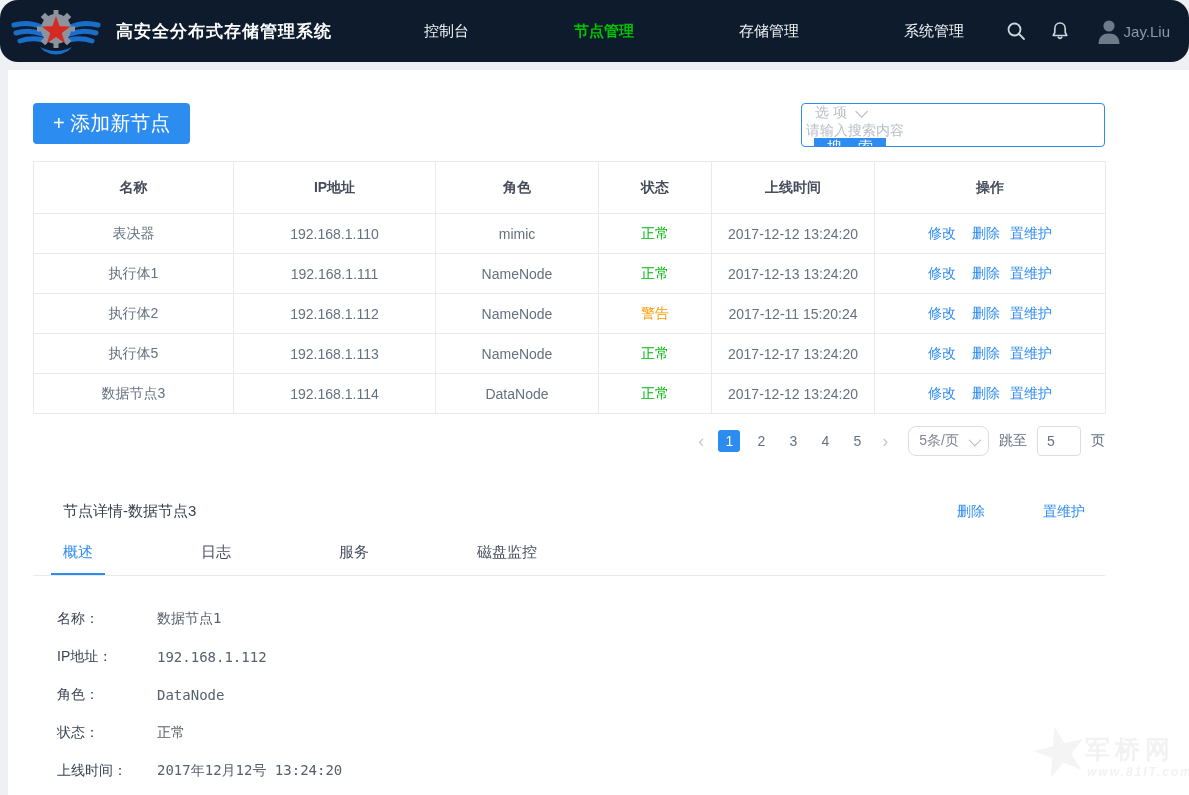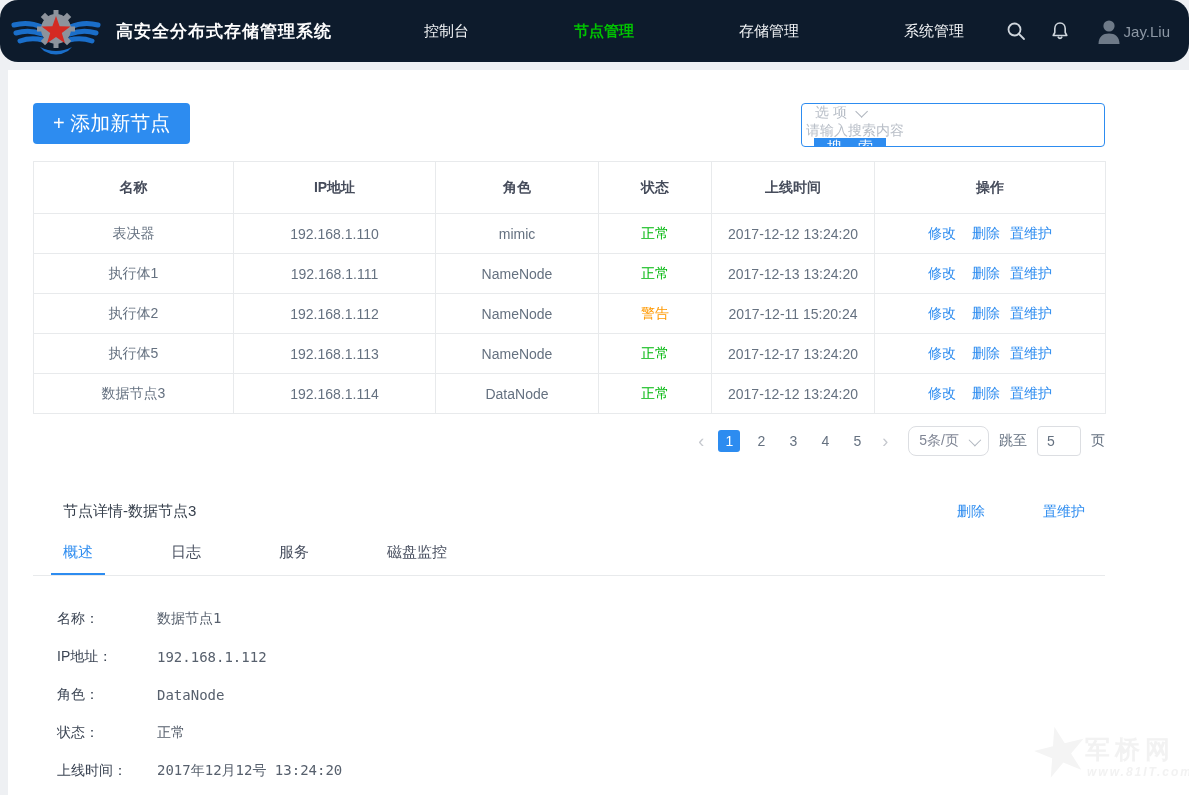--- a/index.html
+++ b/index.html
@@ -66,21 +66,21 @@
   .pg-size { display:flex; align-items:center; gap:10px; border:1px solid #dcdee2;
     border-radius:8px; height:30px; padding:0 10px; color:#808695; cursor:pointer; margin-left:6px; }
   .pg-size .chev { transform:rotate(45deg) translateY(-2px); }
   .jump-input { width:44px; height:30px; border:1px solid #dcdee2; border-radius:4px;
     text-align:left; padding-left:9px; font-size:14px; color:#657180; outline:none; }
 
   
   .detail-head { display:flex; align-items:center; margin-top:46px; }
   .detail-title { font-size:15px; color:#37404d; margin-left:30px; }
   .detail-actions { margin-left:auto; display:flex; gap:48px; padding-right:20px; font-size:14px; }
-  .tabs { display:flex; margin-top:22px; margin-left:30px; gap:78px; }
+  .tabs { display:flex; margin-top:22px; margin-left:30px; gap:108px; }
   .tab { font-size:15px; color:#495060; padding-bottom:13px; cursor:pointer; position:relative; }
   .tab.active { color:#2d8cf0; }
   .tab.active::after { content:""; position:absolute; left:-12px; right:-12px; bottom:0;
     height:2px; background:#2d8cf0; }
   .tab-divider { width:1072px; height:1px; background:#e8eaec; }
 
   .fields { margin:24px 0 0 24px; }
   .field-row { display:flex; height:38px; align-items:center; }
   .field-label { width:100px; font-size:14px; color:#3c4554; }
   .field-value { font-size:14px; color:#57606d;

